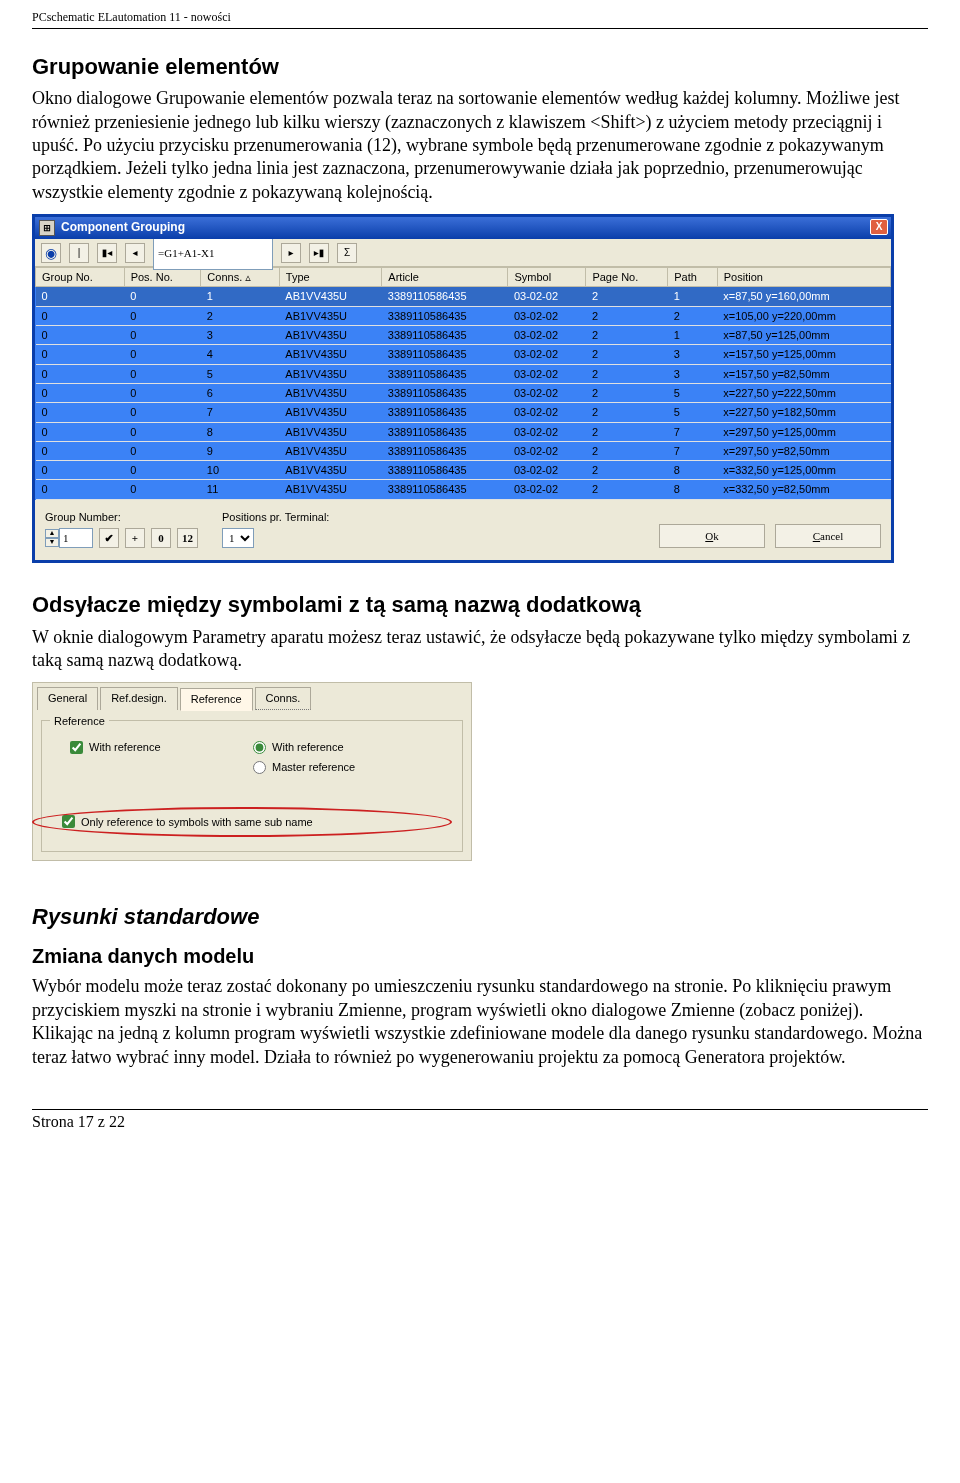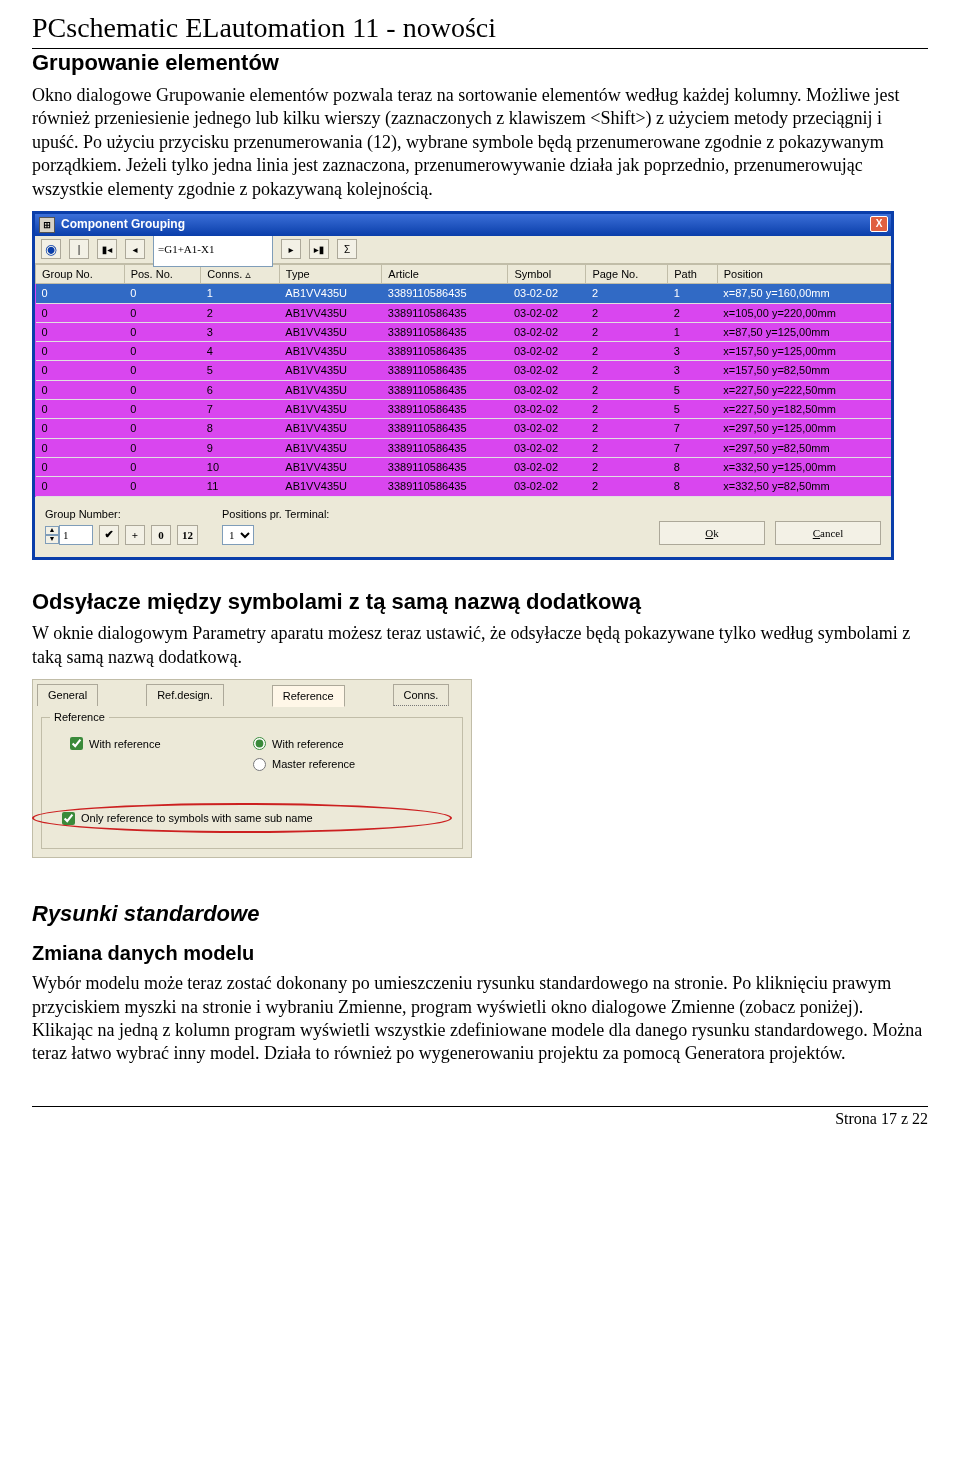--- a/index.html
+++ b/index.html
@@ -7,24 +7,24 @@
     width: 960px;
     margin: 0 auto;
     font-family: "Times New Roman", serif;
     color: #000;
     background: #fff;
     padding: 10px 32px 20px 32px;
     font-size: 18px;
     line-height: 1.3;
   }
   .doc-header {
-    font-size: 28px;
+    font-size: 12px;
     border-bottom: 1px solid #000;
     padding-bottom: 2px;
-    margin-bottom: 0;
+    margin-bottom: 24px;
   }
   h2.section-title {
     font-family: Arial, sans-serif;
     font-weight: bold;
     font-size: 22px;
     margin-bottom: 6px;
   }
   h3.sub-title {
     font-family: Arial, sans-serif;
     font-weight: bold;
@@ -111,21 +111,21 @@
     background: #fff;
     padding: 0 4px;
     font: 11px Tahoma;
     width: 120px;
   }
   .cg-hint {
     background: #ece9d8;
     padding: 4px 6px;
     border-bottom: 1px solid #c1bda8;
   }
-  .cg-table { width: 100%; border-collapse: collapse; background: #d946ef; }
+  .cg-table { width: 100%; border-collapse: collapse; background: #3b82f6; }
   .cg-table th {
     background: #ece9d8;
     border: 1px solid #c1bda8;
     font-weight: normal;
     text-align: left;
     padding: 2px 6px;
     font-size: 11px;
     white-space: nowrap;
   }
   .cg-table td {
@@ -201,21 +201,20 @@
     font-family: Tahoma, sans-serif;
     font-size: 11px;
     border: 1px solid #c1bda8;
     position: relative;
     padding-bottom: 4px;
   }
   .ref-tabs {
     display: flex;
     background: #ece9d8;
     padding: 4px 4px 0 4px;
-    gap: 46px;
   }
   .ref-tab {
     border: 1px solid #aca899;
     border-bottom: none;
     padding: 3px 10px;
     background: #ece9d8;
     margin-right: 2px;
     font-size: 11px;
     cursor: pointer;
   }
@@ -249,21 +248,20 @@
     width: 420px; height: 30px;
     border: 2px solid #cc2020;
     border-radius: 50%;
     pointer-events: none;
   }
   .footer-line {
     border-top: 1px solid #000;
     margin-top: 40px;
     padding-top: 2px;
     font-size: 16px;
-    text-align: right;
   }
 </style>
 </head>
 <body>
 
 <div class="doc-header">PCschematic ELautomation 11 - nowości</div>
 
 <h2 class="section-title">Grupowanie elementów</h2>
 <p>Okno dialogowe Grupowanie elementów pozwala teraz na sortowanie elementów według każdej kolumny. Możliwe jest również przeniesienie jednego lub kilku wierszy (zaznaczonych z klawiszem &lt;Shift&gt;) z użyciem metody przeciągnij i upuść. Po użyciu przycisku przenumerowania (12), wybrane symbole będą przenumerowane zgodnie z pokazywanym porządkiem. Jeżeli tylko jedna linia jest zaznaczona, przenumerowywanie działa jak poprzednio, przenumerowując wszystkie elementy zgodnie z pokazywaną kolejnością.</p>
 
@@ -447,21 +445,21 @@
     <div class="cg-buttons">
       <button class="win-btn"><u>O</u>k</button>
       <button class="win-btn"><u>C</u>ancel</button>
     </div>
   </div>
 </div>
 
 <div class="gap"></div>
 
 <h2 class="section-title">Odsyłacze między symbolami z tą samą nazwą dodatkową</h2>
-<p>W oknie dialogowym Parametry aparatu możesz teraz ustawić, że odsyłacze będą pokazywane tylko według symbolami z taką samą nazwą dodatkową.</p>
+<p>W oknie dialogowym Parametry aparatu możesz teraz ustawić, że odsyłacze będą pokazywane tylko między symbolami z taką samą nazwą dodatkową.</p>
 
 <div class="ref-panel">
   <div class="ref-tabs">
     <div class="ref-tab">General</div>
     <div class="ref-tab">Ref.design.</div>
     <div class="ref-tab active">Reference</div>
     <div class="ref-tab dotted">Conns.</div>
   </div>
   <fieldset class="ref-fieldset">
     <legend class="ref-legend">Reference</legend>

